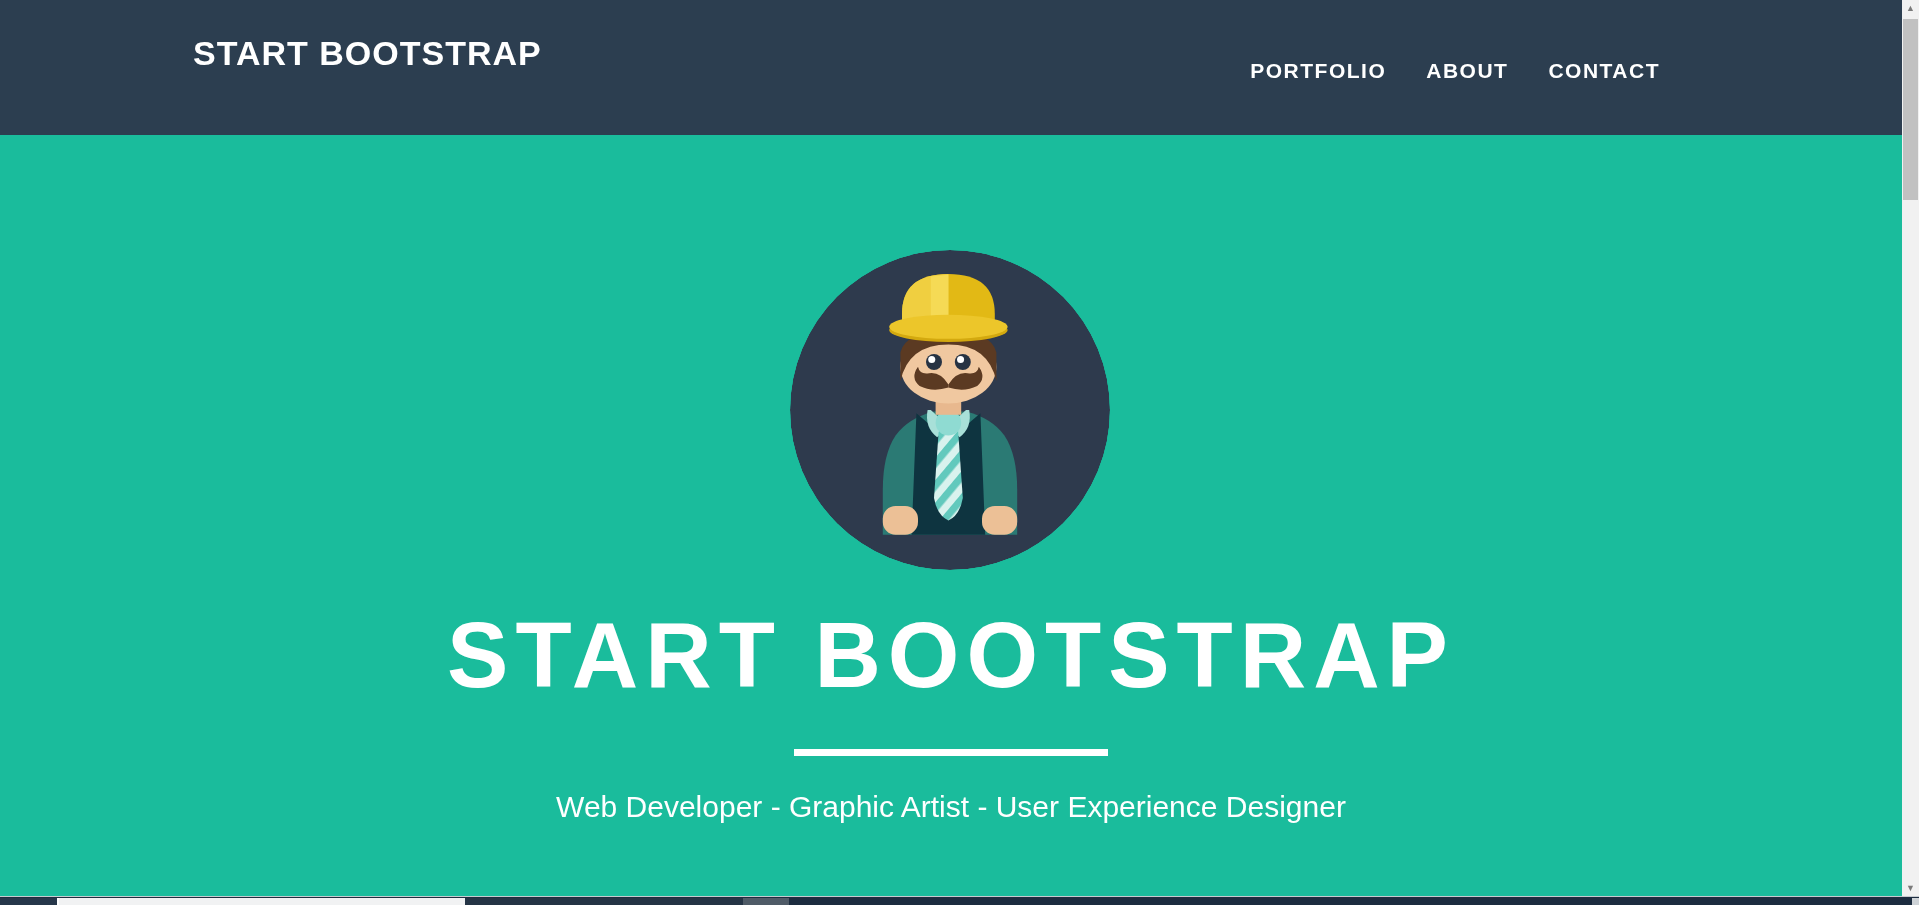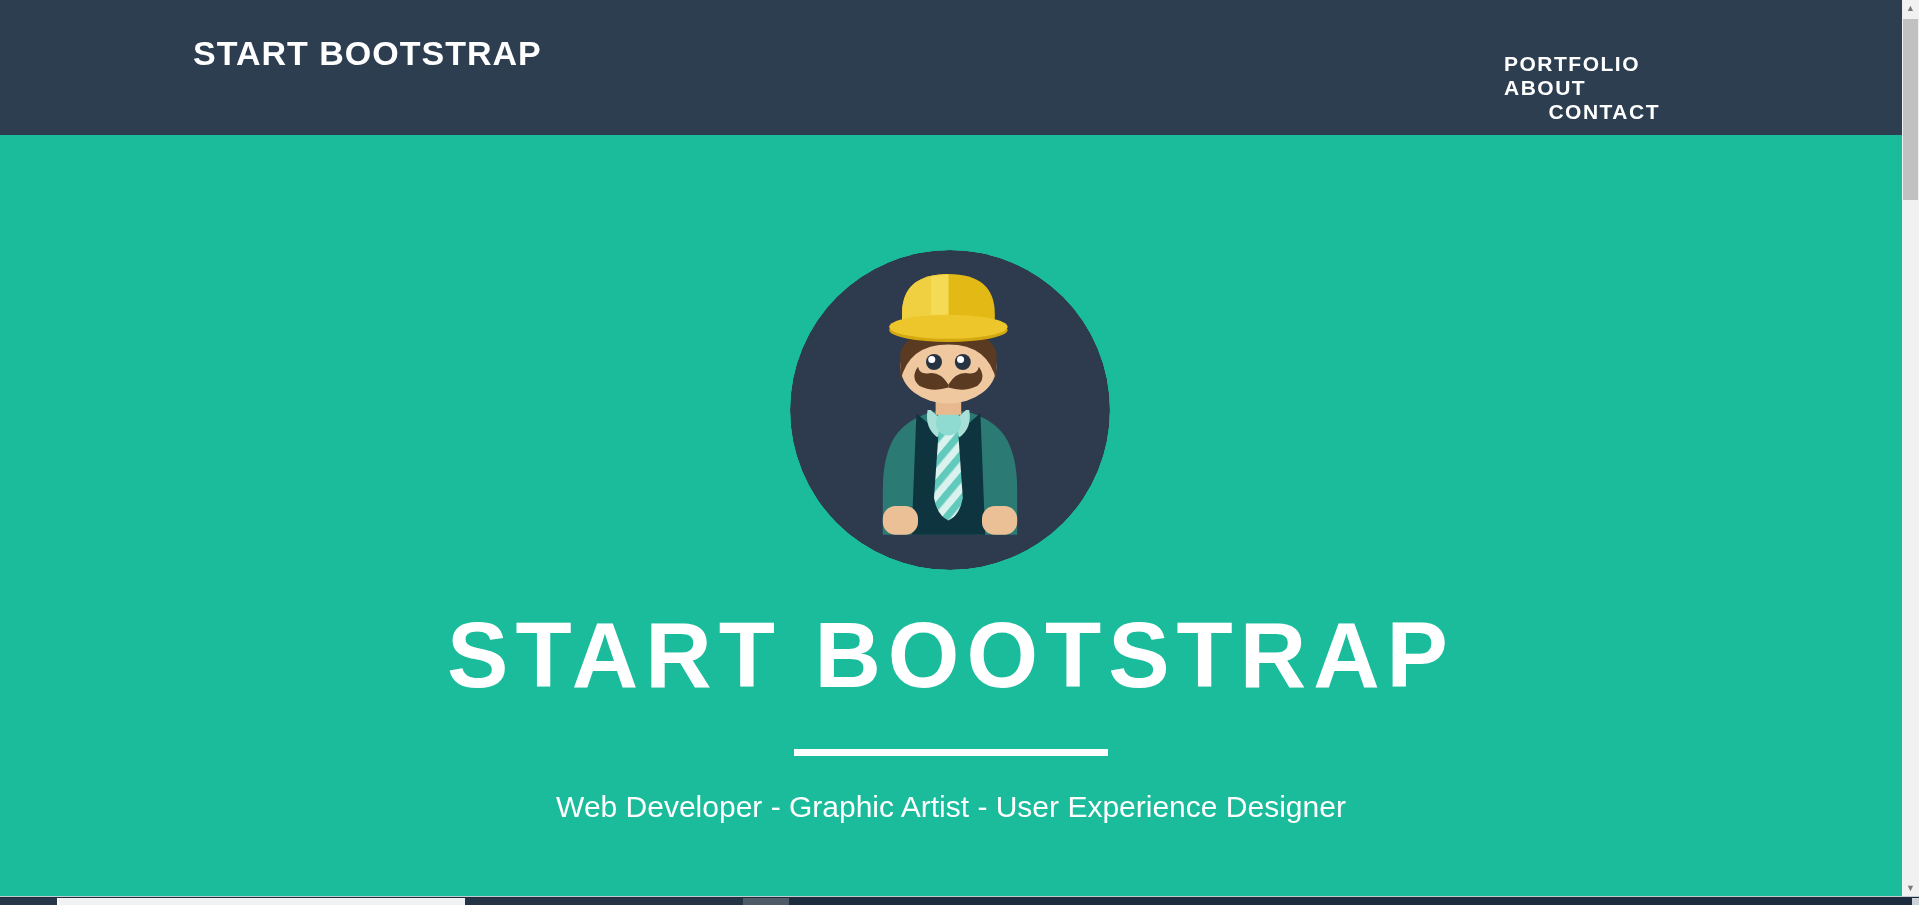--- a/index.html
+++ b/index.html
@@ -14,22 +14,22 @@
   .navbar {
     position: absolute; left: 0; top: 0; width: 1902px; height: 135px;
     background: #2c3e50;
   }
   .brand {
     position: absolute; left: 193px; top: 36px;
     font-size: 34px; font-weight: bold; letter-spacing: 1px;
     color: #ffffff; text-decoration: none; line-height: 34px; cursor: pointer;
   }
   .nav-links {
-    position: absolute; right: 242px; top: 52px;
-    display: flex; list-style: none; margin: 0; padding: 0; flex-direction: column;
+    position: absolute; right: 242px; top: 59px;
+    display: flex; list-style: none; margin: 0; padding: 0;
   }
   .nav-links li { margin: 0; padding: 0; }
   .nav-link {
     display: block; padding: 0 20px;
     font-size: 21px; font-weight: bold; letter-spacing: 1.5px;
     color: #ffffff; text-decoration: none; line-height: 24px; cursor: pointer;
   }
   .nav-links li:last-child .nav-link { padding-right: 0; text-align: right; }
 
   

